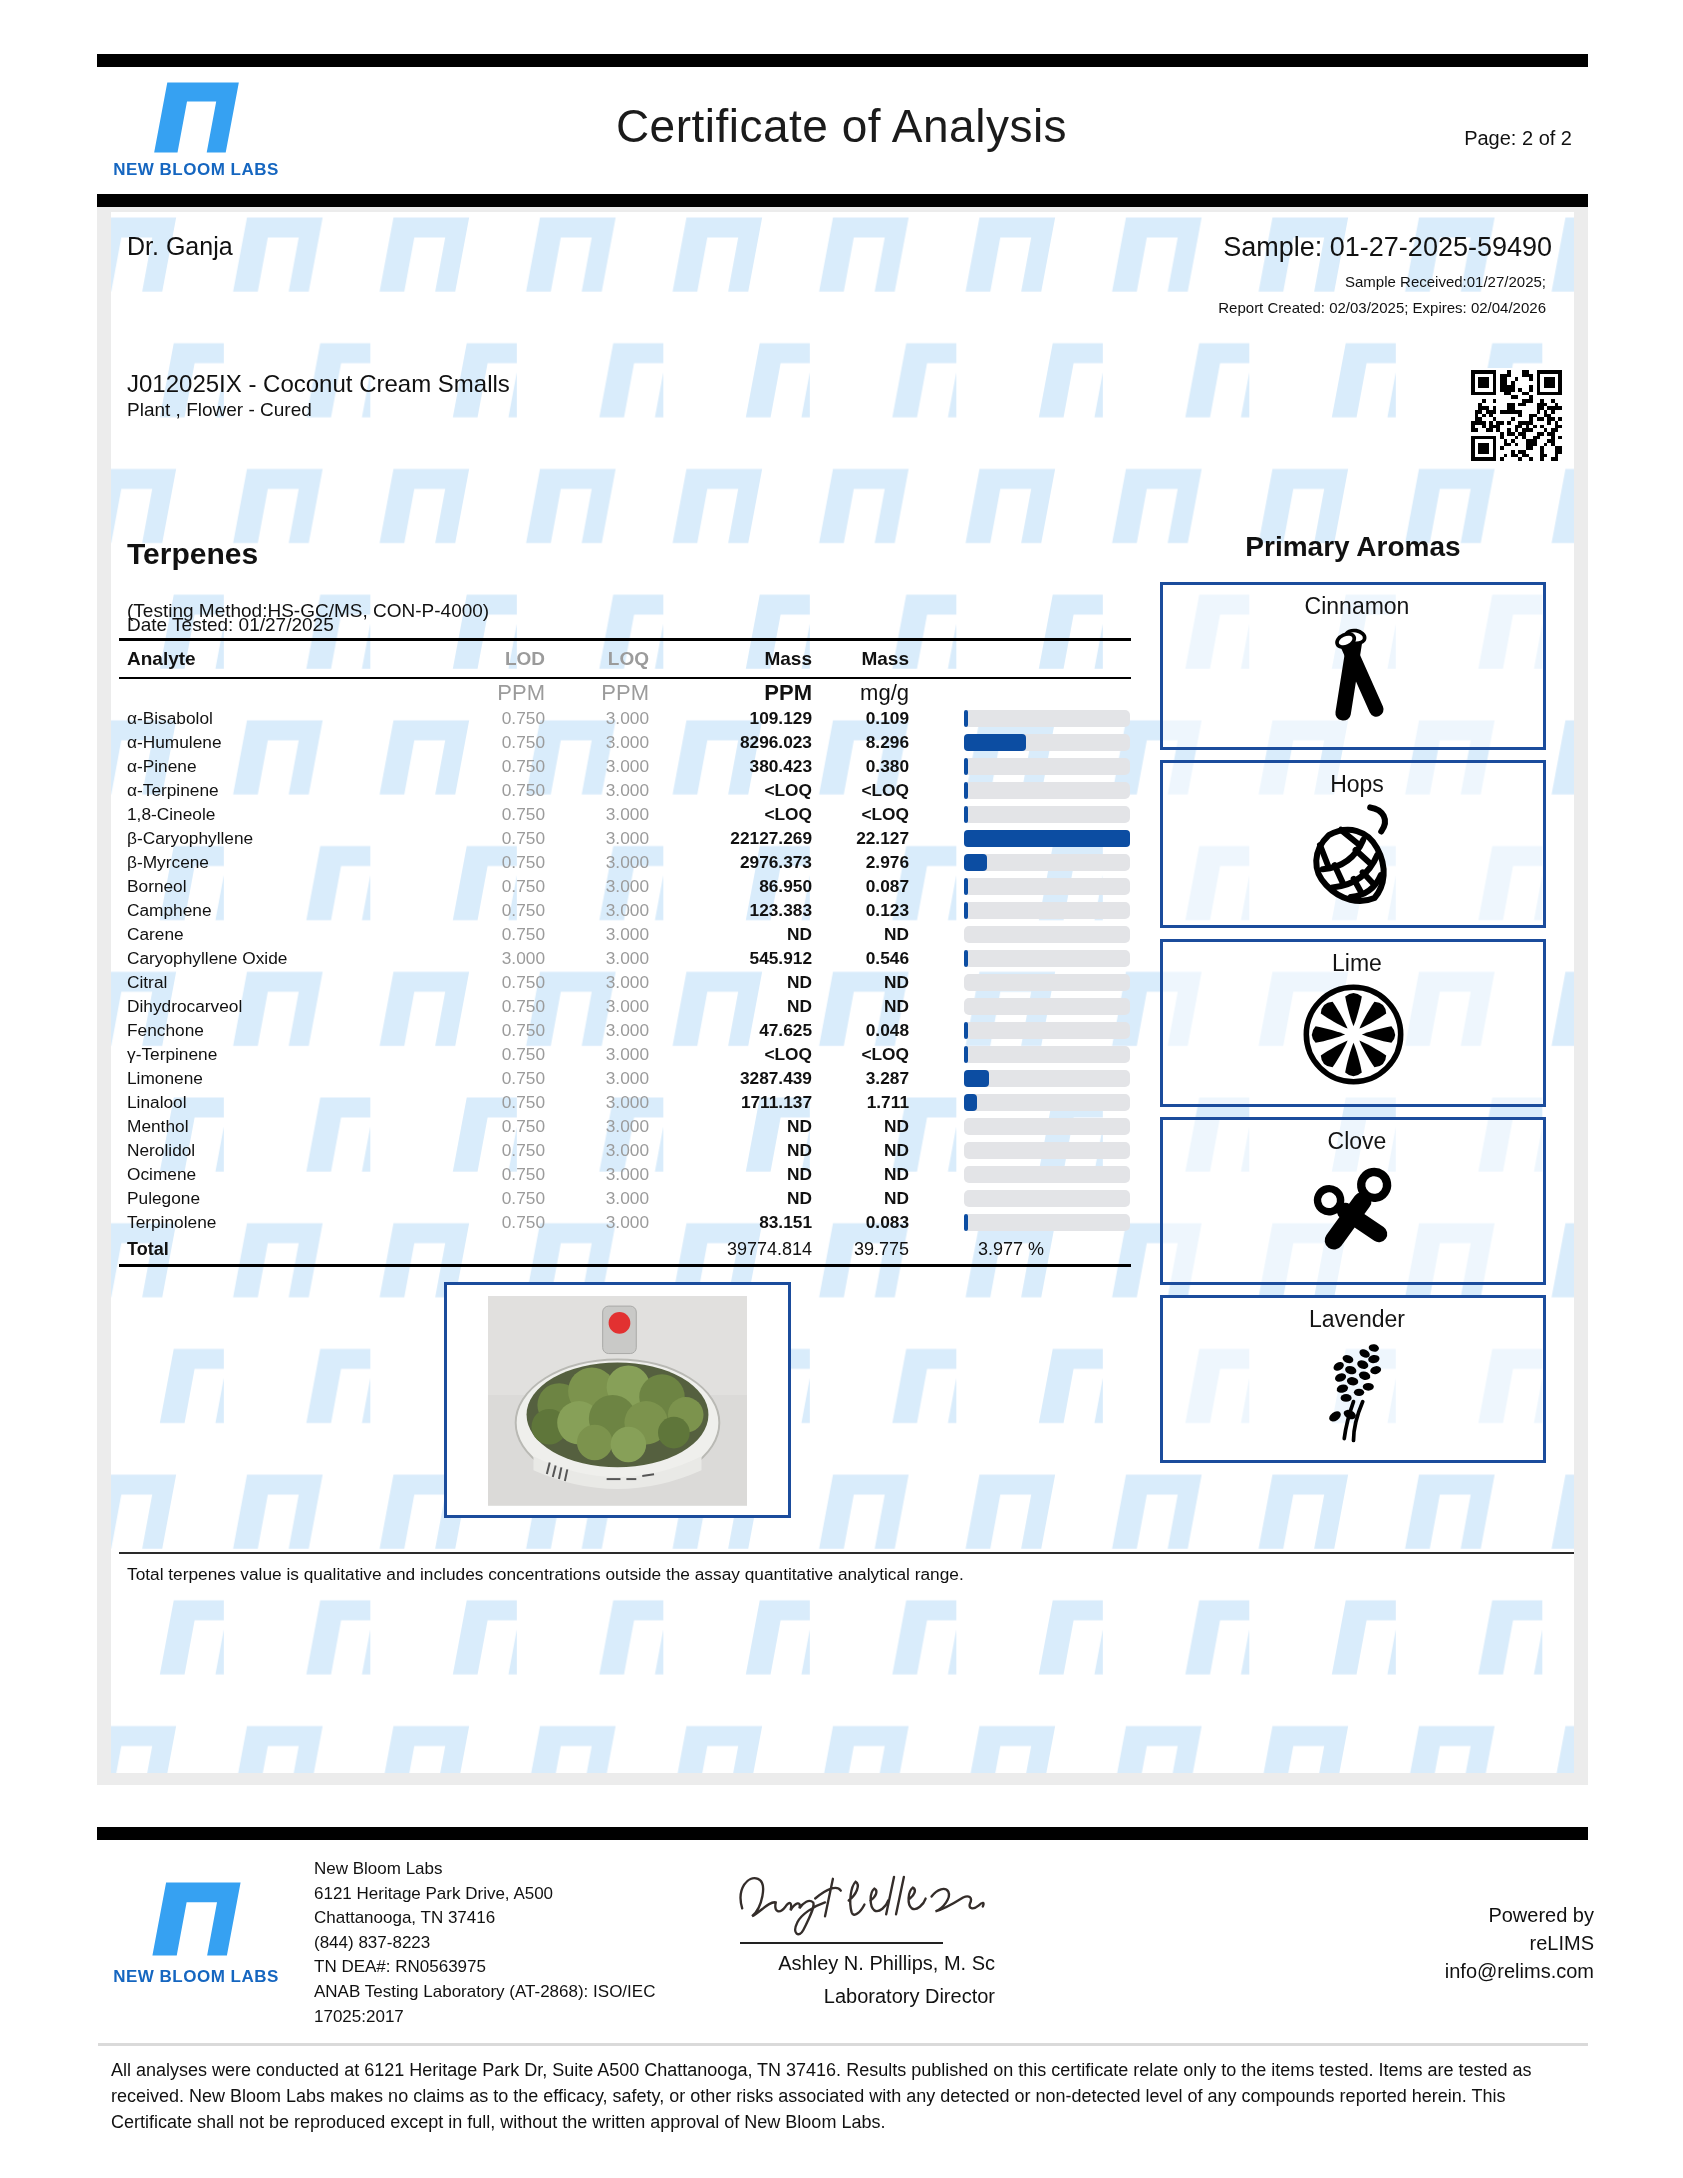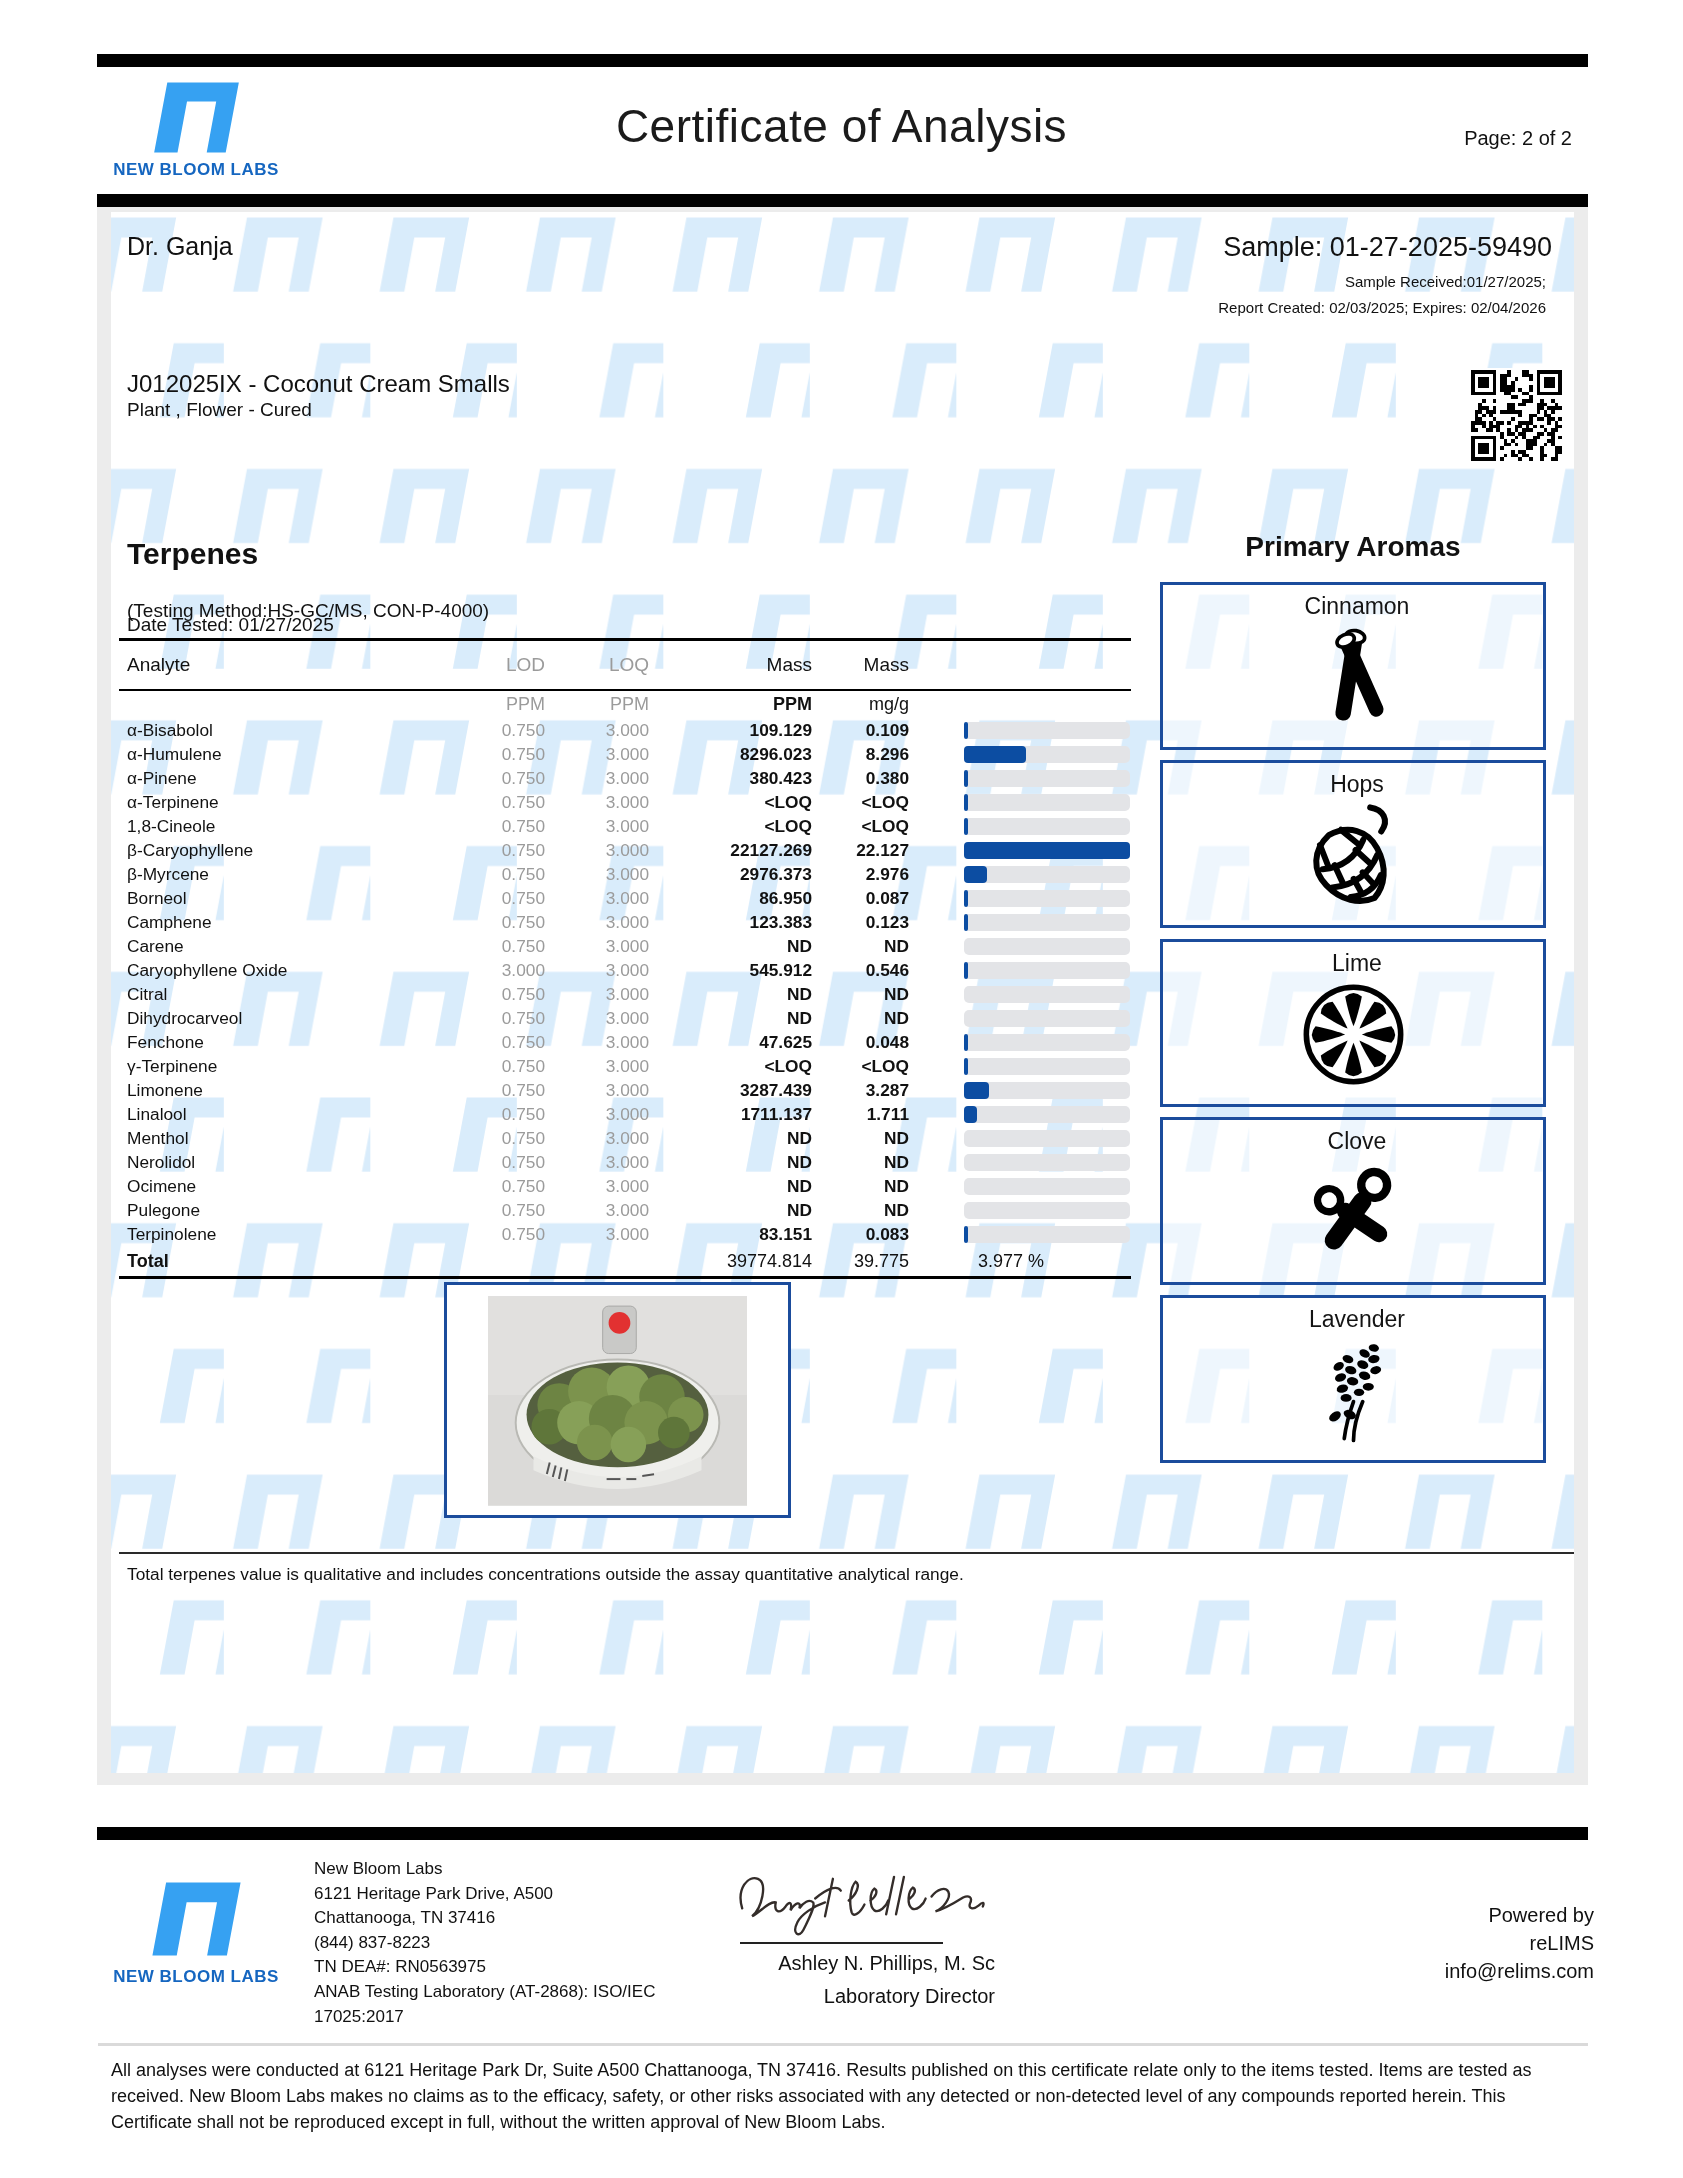--- a/index.html
+++ b/index.html
@@ -26,22 +26,22 @@
   .product-type{position:absolute;left:16px;top:187px;font-size:19px;}
   .qr{position:absolute;left:1358px;top:156px;width:95px;height:95px;background:#fff;padding:2px;}
   .sec-title{position:absolute;left:16px;top:325px;font-size:30px;font-weight:bold;}
   .method{position:absolute;left:16px;top:388px;font-size:19px;}
   .datetested{position:absolute;left:16px;top:402px;font-size:19px;}
   
   .ttable{position:absolute;left:8px;top:426px;width:1012px;}
   .tline{height:3px;background:#000;}
   .tline2{height:2px;background:#000;}
   .trow{display:grid;grid-template-columns:327px 99px 104px 163px 97px 222px;align-items:center;}
-  .th{height:48px;font-size:19px;font-weight:normal;}
-  .units{height:27px;font-size:18px;}
+  .th{height:36px;font-size:19px;font-weight:bold;}
+  .units{height:27px;font-size:22px;}
   .drow{height:24px;font-size:17.3px;}
   .c-analyte{padding-left:8px;text-align:left;}
   .c-num{text-align:right;}
   .gray{color:#9b9b9b;}
   .bold{font-weight:bold;}
   .c-bar{padding-left:55px;}
   .bartrack{height:17px;background:#e3e4e7;border-radius:5px;width:166px;position:relative;}
   .barfill{height:17px;background:#0c4da2;border-radius:4px;position:absolute;left:0;top:0;}
   .totrow{height:30px;font-size:18px;align-items:center;}
   .pct{padding-left:69px;font-size:18px;}

